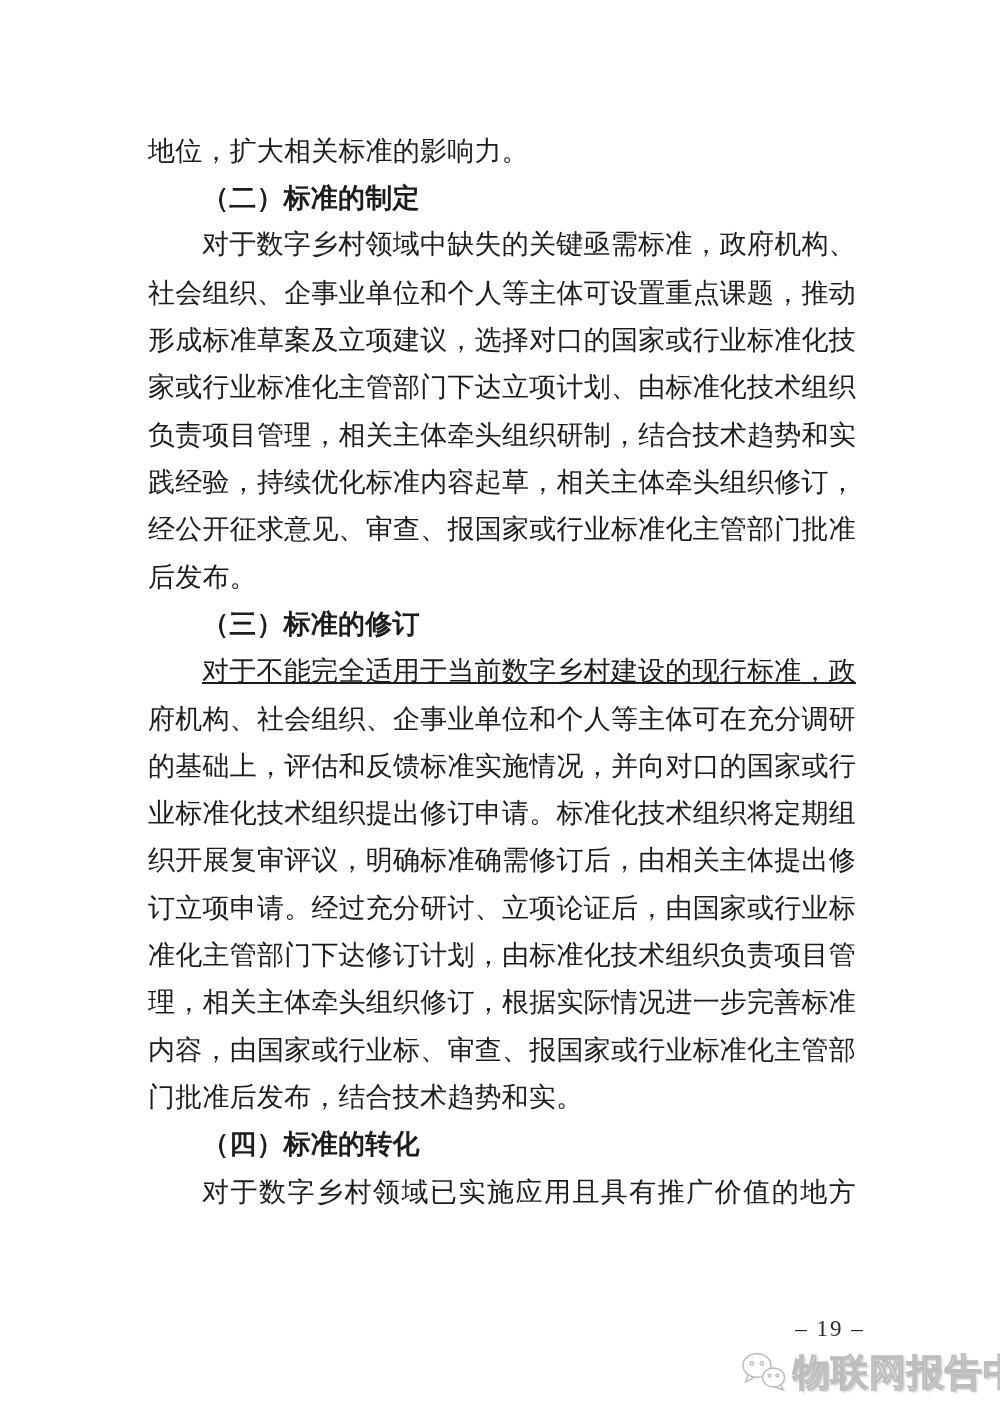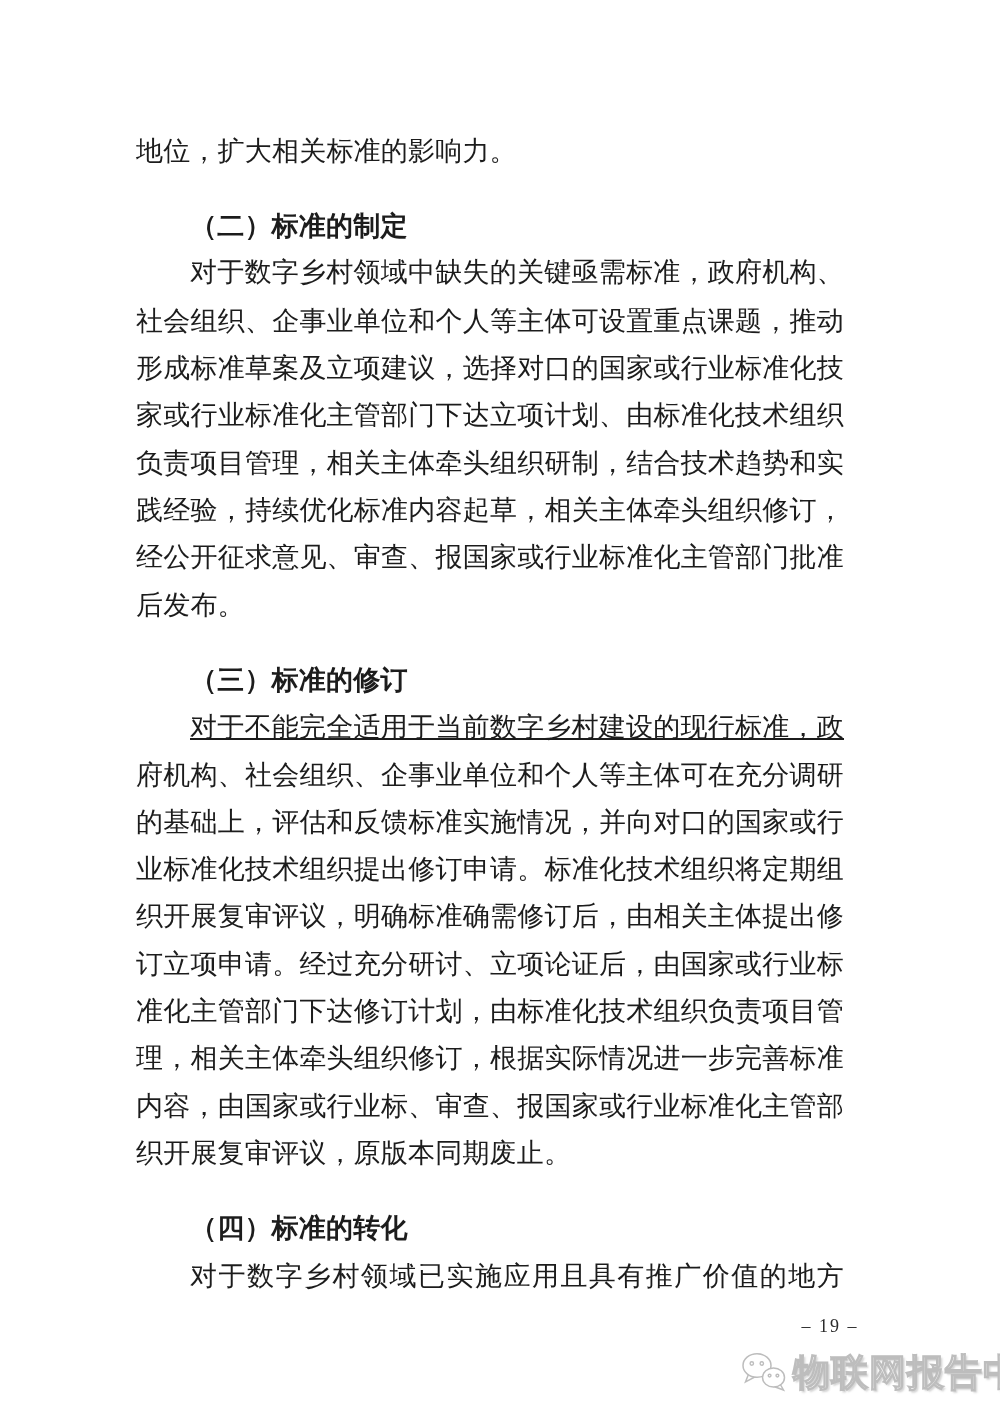--- a/index.html
+++ b/index.html
@@ -11,48 +11,47 @@
     position: relative;
     width: 1000px;
     height: 1414px;
     background: #ffffff;
     overflow: hidden;
     font-family: "Liberation Serif", "DejaVu Serif", serif;
   }
   .doc-body {
     position: absolute;
     top: 128px;
-    left: 136px;
+    left: 148px;
     width: 708px;
     font-size: 27px;
     line-height: 47.3px;
     color: #1c1c1c;
     letter-spacing: 0.2px;
   }
   .line {
     height: 47.3px;
     white-space: nowrap;
     text-align: left;
   }
   .line.fill {
     white-space: normal;
     text-align: justify;
     text-align-last: justify;
   }
   .line.heading {
     font-weight: bold;
-    margin-top: 28px;
   }
   .page-number {
     position: absolute;
     top: 1316px;
     left: 768px;
     width: 124px;
     text-align: center;
-    font-size: 18px;
+    font-size: 23px;
     color: #2b2b2b;
     letter-spacing: 2px;
     font-family: "Liberation Serif", "DejaVu Serif", serif;
   }
   .watermark {
     position: absolute;
     top: 1348px;
     left: 740px;
     display: flex;
     align-items: center;
@@ -93,21 +92,21 @@
       <div class="line heading" style="padding-left: 2em;">（三）标准的修订</div>
       <div class="line fill" style="padding-left: 2em; text-decoration: underline;">对于不能完全适用于当前数字乡村建设的现行标准，政</div>
       <div class="line fill">府机构、社会组织、企事业单位和个人等主体可在充分调研</div>
       <div class="line fill">的基础上，评估和反馈标准实施情况，并向对口的国家或行</div>
       <div class="line fill">业标准化技术组织提出修订申请。标准化技术组织将定期组</div>
       <div class="line fill">织开展复审评议，明确标准确需修订后，由相关主体提出修</div>
       <div class="line fill">订立项申请。经过充分研讨、立项论证后，由国家或行业标</div>
       <div class="line fill">准化主管部门下达修订计划，由标准化技术组织负责项目管</div>
       <div class="line fill">理，相关主体牵头组织修订，根据实际情况进一步完善标准</div>
       <div class="line fill">内容，由国家或行业标、审查、报国家或行业标准化主管部</div>
-      <div class="line">织开展复审评议，原版本同期废止。</div>
+      <div class="line">门批准后发布，结合技术趋势和实。</div>
       <div class="line heading" style="padding-left: 2em;">（四）标准的转化</div>
       <div class="line fill" style="padding-left: 2em;">对于数字乡村领域已实施应用且具有推广价值的地方</div>
     </div>
 
   <div class="page-number">– 19 –</div>
 
   <div class="watermark">
     <span class="wm-icon">
       <svg width="48" height="44" viewBox="0 0 48 44" xmlns="http://www.w3.org/2000/svg">
         <g fill="#ffffff" stroke="#bdbdbd" stroke-width="1.5">

